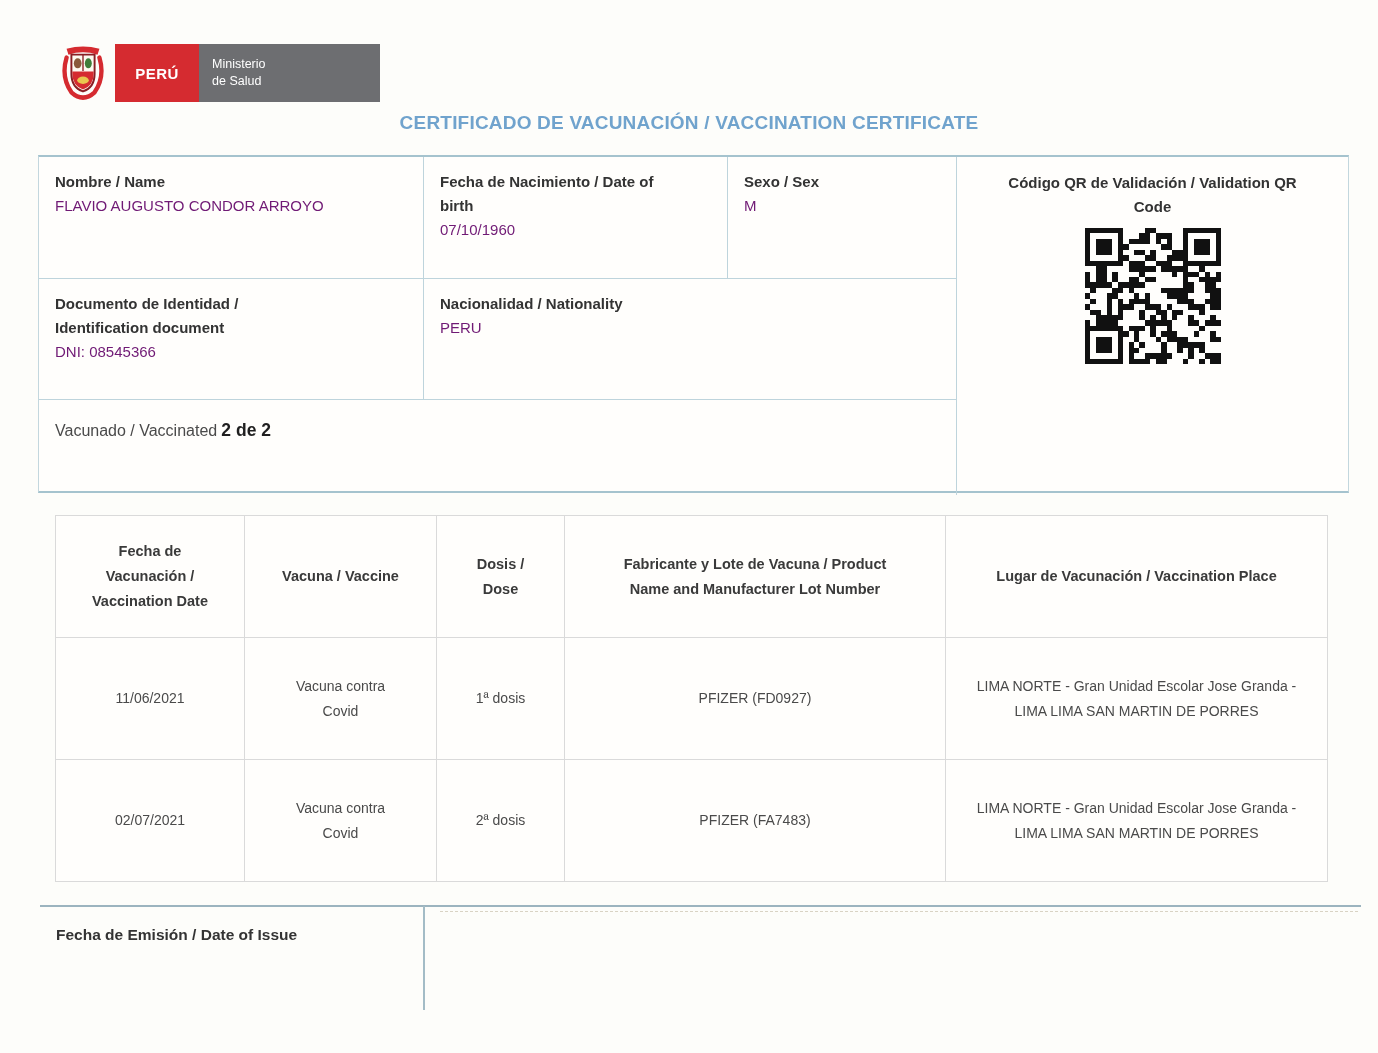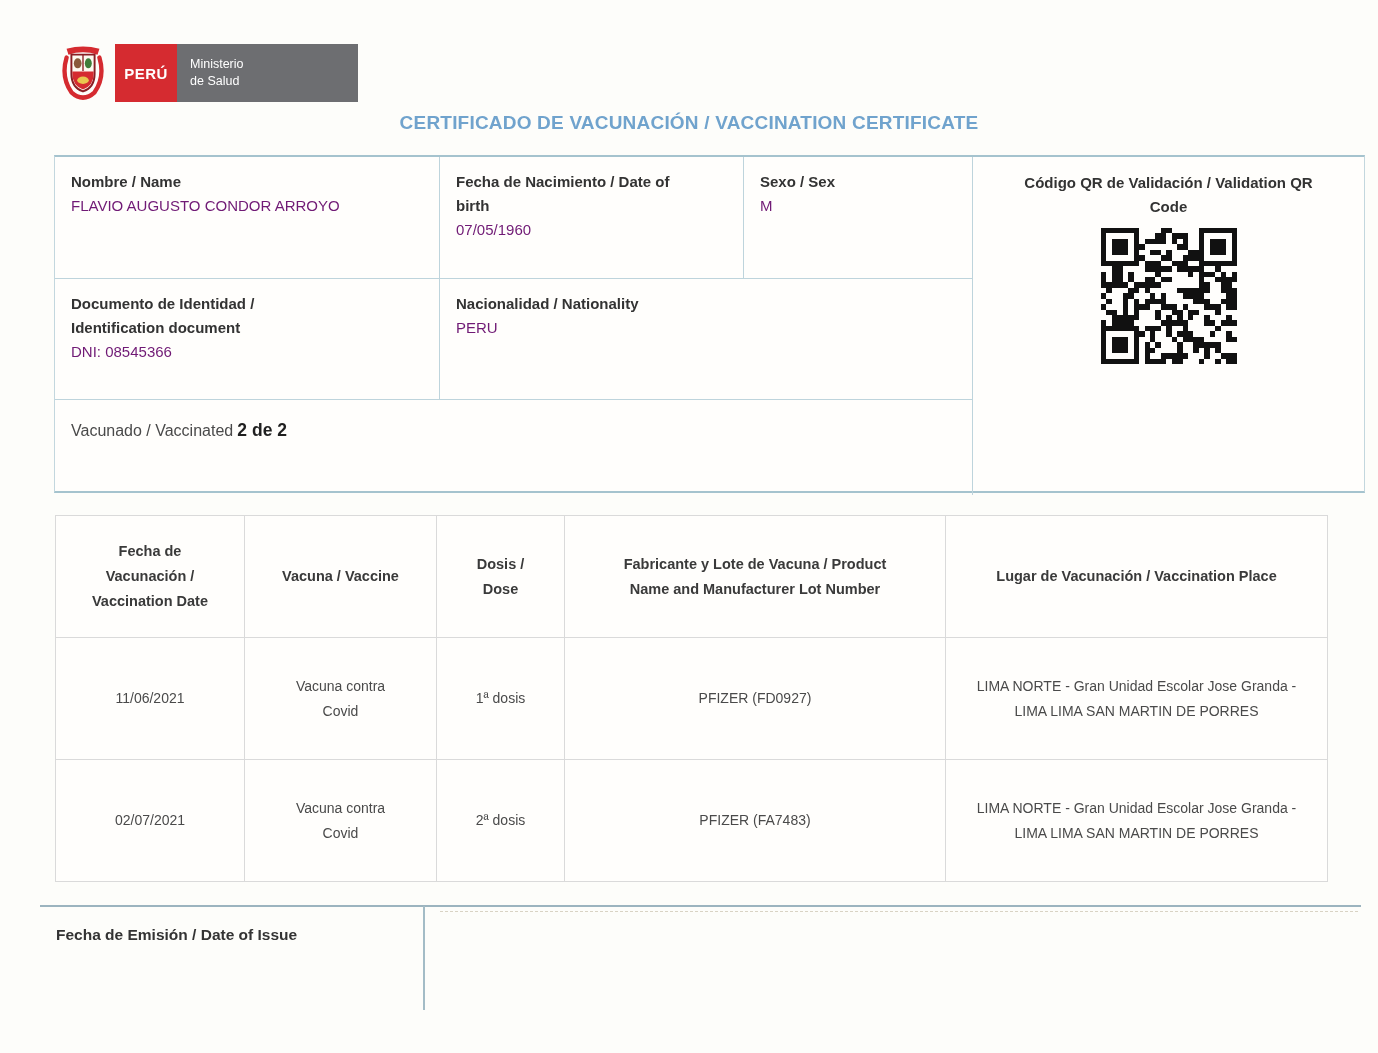--- a/index.html
+++ b/index.html
@@ -4,29 +4,29 @@
 <style>
   html,body{margin:0;padding:0;}
   body{
     width:1378px;height:1053px;position:relative;overflow:hidden;
     background:#fdfdfa;color:#3d3d3d;
     font-family:"Liberation Sans",sans-serif;
   }
   
   .logo{position:absolute;left:58px;top:44px;height:58px;display:flex;align-items:stretch;}
   .coat{width:50px;display:flex;align-items:center;justify-content:center;margin-right:7px;}
-  .redbox{width:62px;background:#d52b30;color:#fff;font-weight:bold;font-size:15px;
+  .redbox{width:84px;background:#d52b30;color:#fff;font-weight:bold;font-size:15px;
           display:flex;align-items:center;justify-content:center;letter-spacing:.4px;}
   .graybox{width:181px;background:#6d6e71;color:#fff;font-size:12.5px;line-height:1.35;
            display:flex;flex-direction:column;justify-content:center;padding-left:13px;box-sizing:border-box;}
   
   .title{position:absolute;top:112px;left:0;width:100%;text-align:center;
          font-size:19px;font-weight:bold;color:#70a3cd;letter-spacing:.2px;}
   
-  .info-table{position:absolute;left:54px;top:155px;width:1311px;height:338px;box-sizing:border-box;
+  .info-table{position:absolute;left:38px;top:155px;width:1311px;height:338px;box-sizing:border-box;
     display:grid;grid-template-columns:385px 304px 229px 1fr;grid-template-rows:122px 121px 95px;
     border-top:2px solid #a5c3ce;border-bottom:2px solid #a5c3ce;
     border-left:1px solid #c3d7de;border-right:1px solid #c3d7de;background:#fffefc;}
   .cell{padding:13px 16px;box-sizing:border-box;font-size:15px;line-height:24px;}
   .cell .label{font-weight:bold;color:#333;}
   .cell .value{color:#701a75;}
   .b-r{border-right:1px solid #bed4dc;}
   .b-b{border-bottom:1px solid #bed4dc;}
   .c-name{grid-area:1/1/2/2;}
   .c-birth{grid-area:1/2/2/3;}
@@ -86,21 +86,21 @@
 
 <div class="title">CERTIFICADO DE VACUNACIÓN / VACCINATION CERTIFICATE</div>
 
 <div class="info-table">
   <div class="cell c-name b-r b-b">
     <span class="label">Nombre / Name</span><br>
     <span class="value">FLAVIO AUGUSTO CONDOR ARROYO</span>
   </div>
   <div class="cell c-birth b-r b-b">
     <span class="label">Fecha de Nacimiento / Date of birth</span>
-    <span class="value">07/05/1960</span>
+    <span class="value">07/10/1960</span>
   </div>
   <div class="cell c-sex b-r b-b">
     <span class="label">Sexo / Sex</span><br>
     <span class="value">M</span>
   </div>
   <div class="cell c-doc b-r b-b">
     <span class="label">Documento de Identidad / Identification document</span>
     <span class="value">DNI: 08545366</span>
   </div>
   <div class="cell c-nat b-r b-b">

